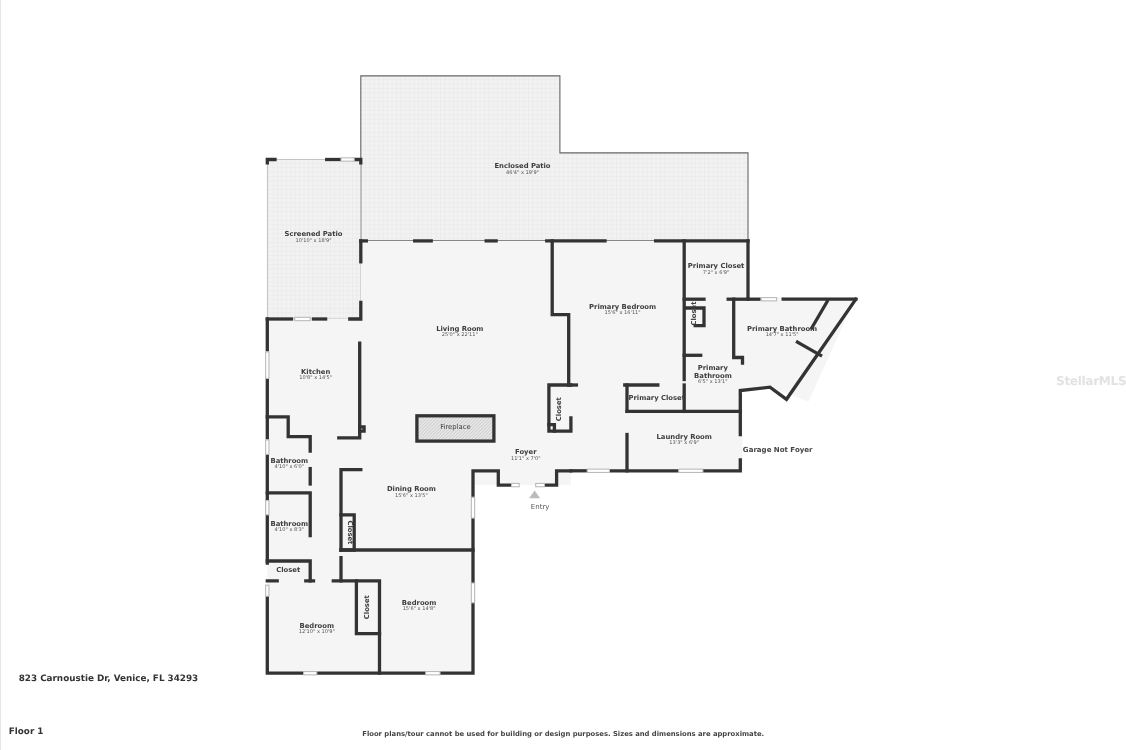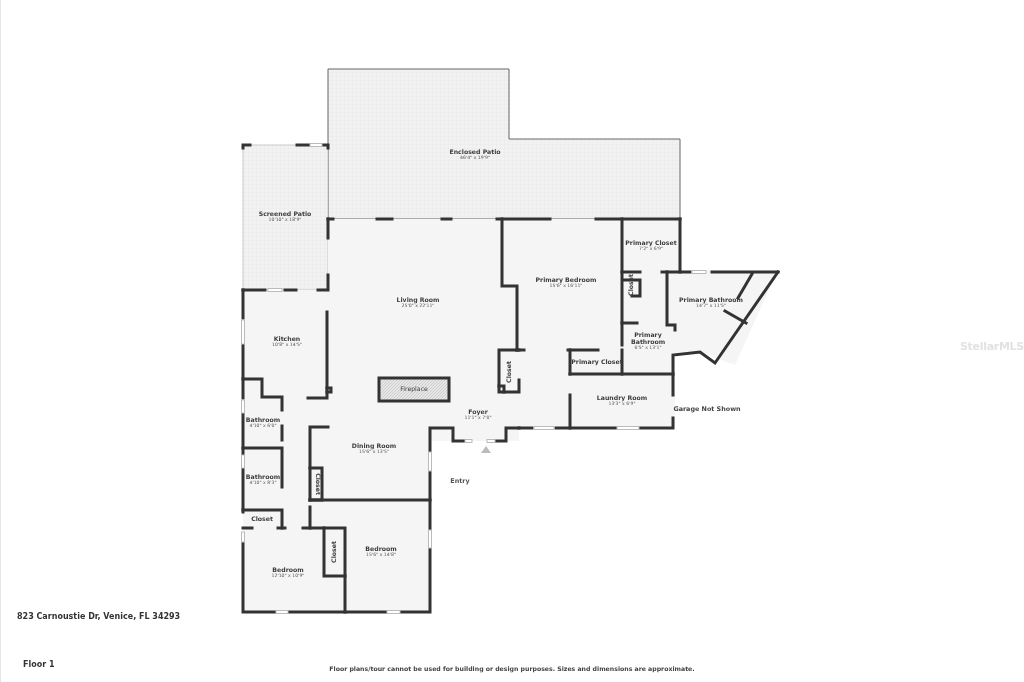--- a/index.html
+++ b/index.html
@@ -18,21 +18,21 @@
     .room-label {
       position: absolute; transform: translate(-50%, -50%);
       text-align: center; color: #3d3d3d; white-space: nowrap; line-height: 1.15;
     }
     .room-label .name { font-size: 6.2px; font-weight: bold; display: block; }
     .room-label .dim { font-size: 4.6px; display: block; color: #555; }
     .room-label.vertical { transform: translate(-50%, -50%) rotate(-90deg); }
     .room-label.vertical-r { transform: translate(-50%, -50%) rotate(90deg); }
     .plain-label { position: absolute; transform: translate(-50%, -50%); font-size: 6.4px; font-weight: bold; color: #444; white-space: nowrap; }
     .footer-address { position: absolute; left: 17px; top: 612px; font-size: 8px; font-weight: bold; color: #333; }
-    .footer-floor { position: absolute; left: 23px; top: 660px; font-size: 8px; font-weight: bold; color: #333; }
+    .footer-floor { position: absolute; left: 8px; top: 660px; font-size: 8px; font-weight: bold; color: #333; }
     .footer-disclaimer { position: absolute; left: 512px; top: 668px; transform: translate(-50%, -50%); font-size: 6.2px; font-weight: bold; color: #444; white-space: nowrap; }
     .watermark { position: absolute; left: 960px; top: 340px; font-size: 11px; font-weight: bold; color: #e2e2e2; letter-spacing: -0.3px; }
   </style>
 </head>
 <body>
 
 <div class="frame"></div>
 
 <svg class="plan" width="1024" height="682" viewBox="0 0 1024 682">
   <defs>
@@ -231,19 +231,19 @@
   <span class="dim">12'10" x 10'9"</span>
 </div>
 <div class="room-label vertical" style="left:334px; top:552px;">
   <span class="name">Closet</span>
 </div>
 <div class="room-label" style="left:381px; top:551px;">
   <span class="name">Bedroom</span>
   <span class="dim">15'6" x 14'8"</span>
 </div>
 
-<div class="plain-label" style="left:460px; top:461px; font-weight:bold; color:#555;margin-top:20px;">Entry</div>
-<div class="plain-label" style="left:707px; top:409px;">Garage Not Shown</div>
+<div class="plain-label" style="left:491px; top:461px; font-weight:normal; color:#555;">Entry</div>
+<div class="plain-label" style="left:707px; top:409px;">Garage Not Foyer</div>
 
 <div class="footer-address">823 Carnoustie Dr, Venice, FL 34293</div>
 <div class="footer-floor">Floor 1</div>
 <div class="footer-disclaimer">Floor plans/tour cannot be used for building or design purposes. Sizes and dimensions are approximate.</div>
 <div class="watermark">StellarMLS</div>
 
 </body></html>

